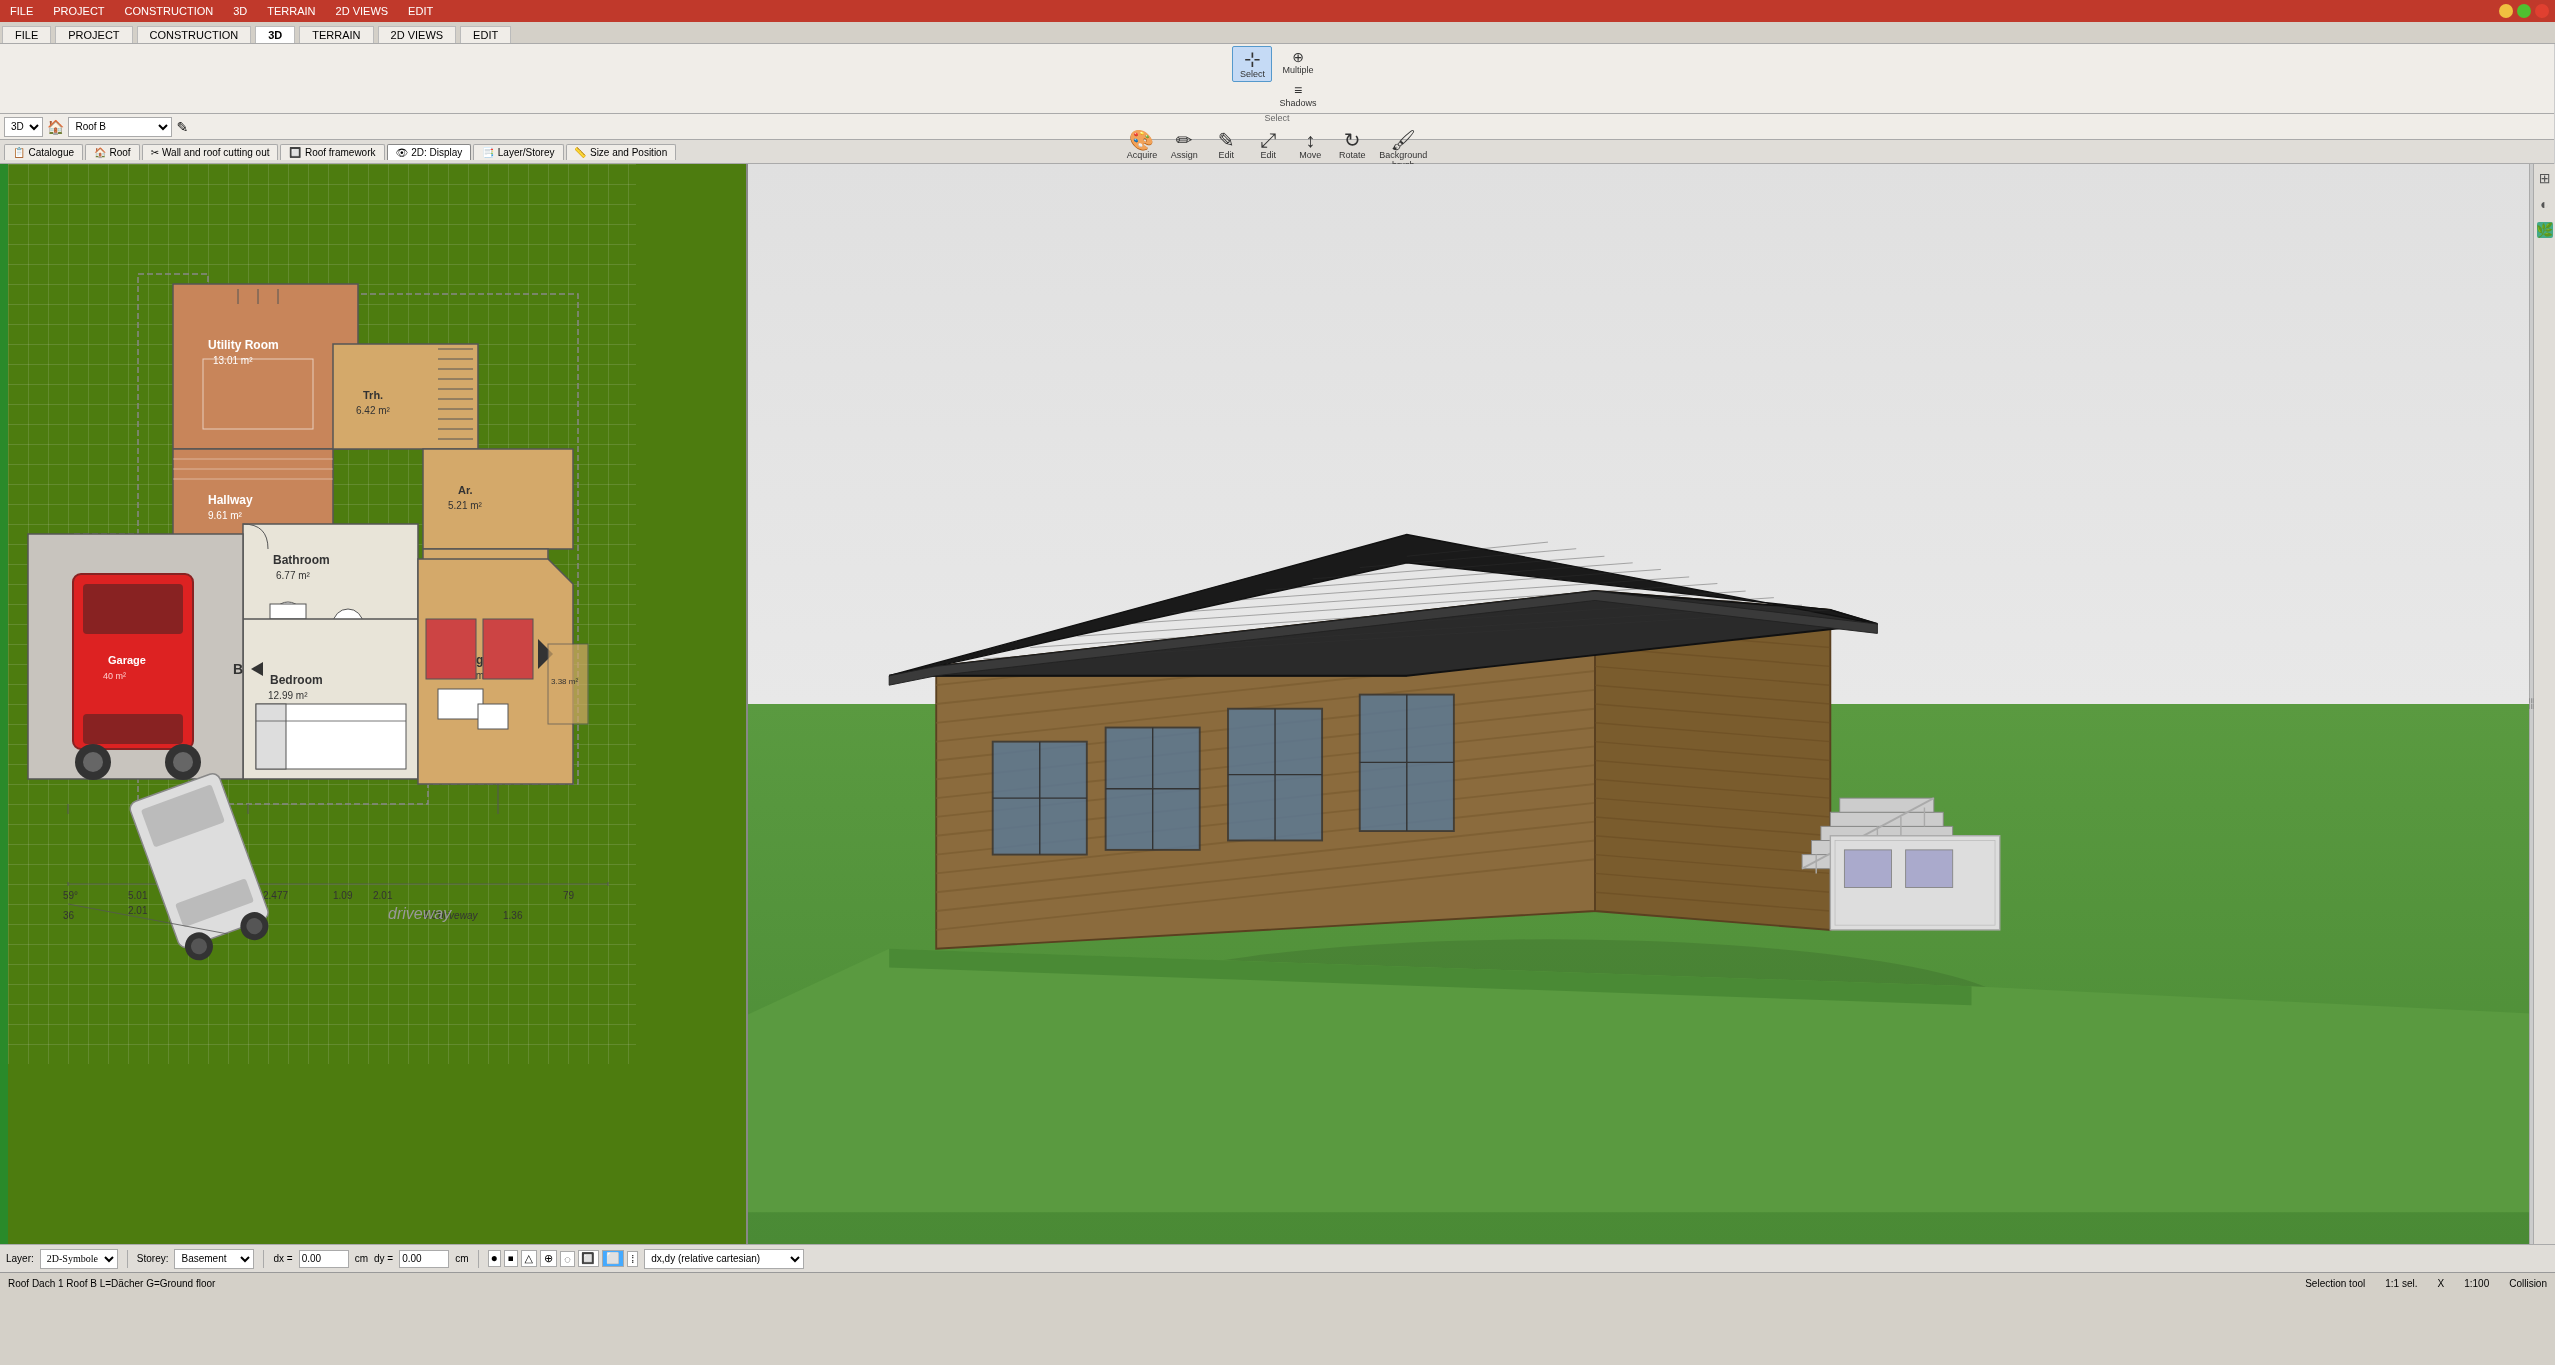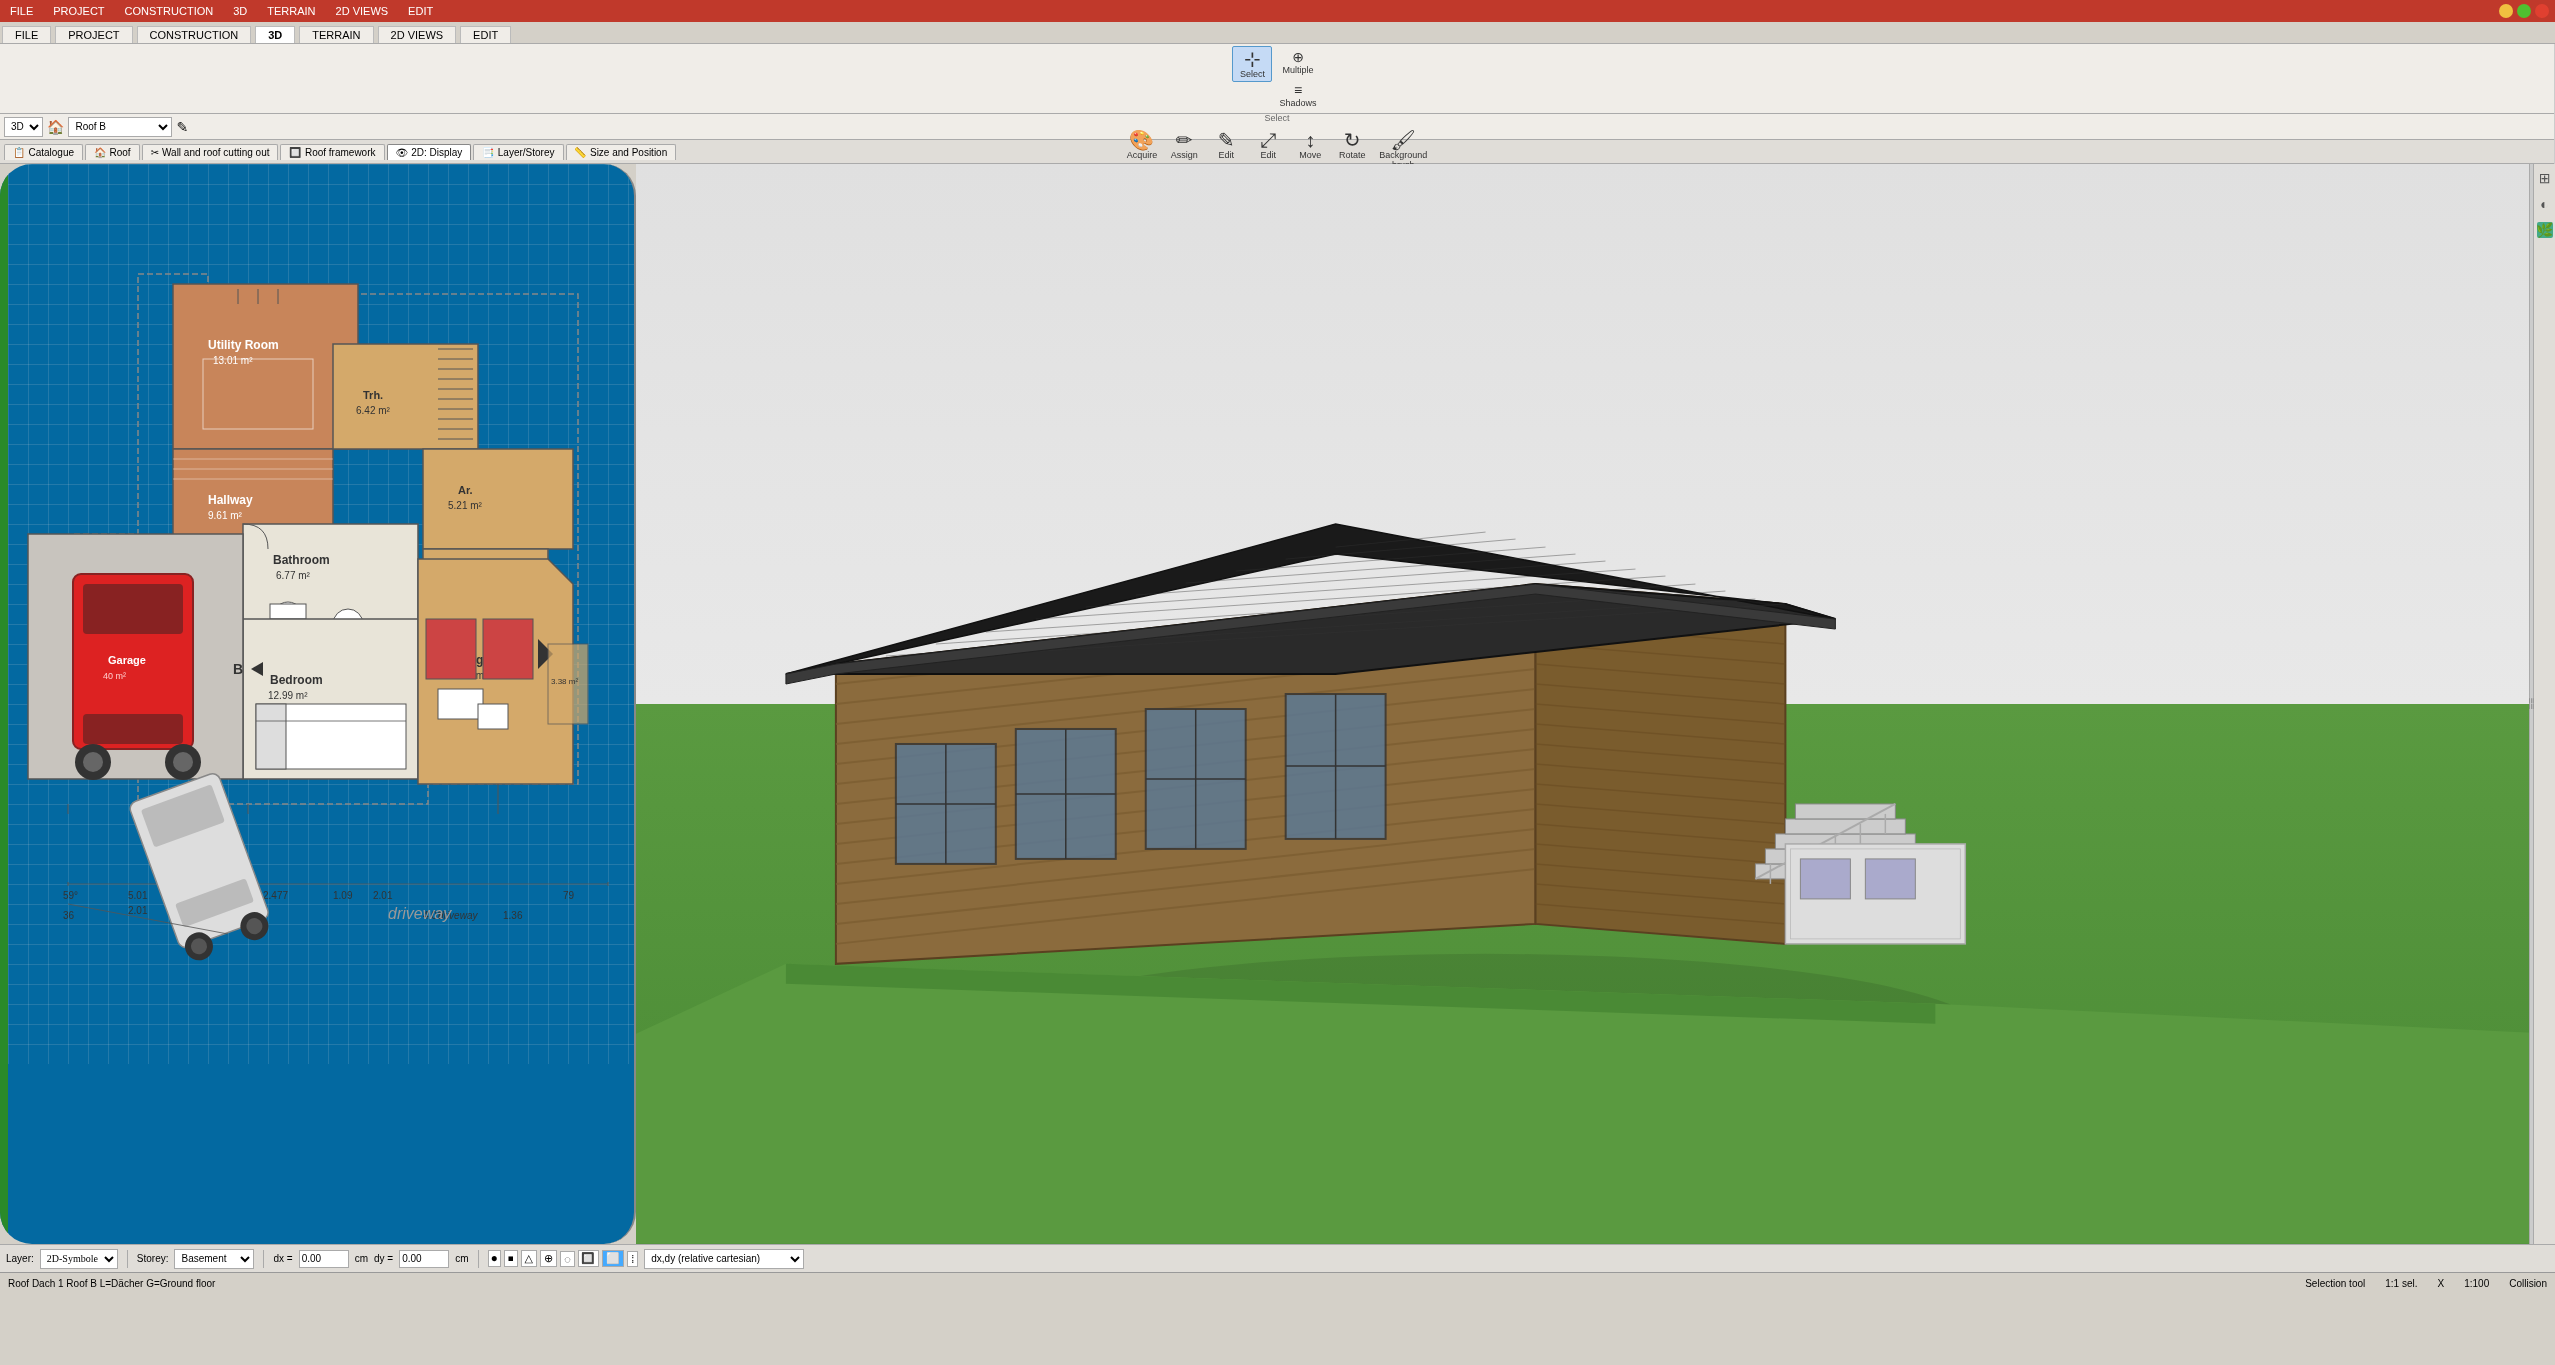--- a/index.html
+++ b/index.html
@@ -300,21 +300,21 @@
     <span>Layer/Storey</span>
   </div>
   <div class="view-tab">
     <span>📏</span>
     <span>Size and Position</span>
   </div>
 </div>
 
 <div id="main-content" style="display:flex;width:100%;height:1080px;">
 
-  <div id="panel-2d" style="width:636px;height:100%;background:#0369a1;border-right:2px solid #888;position:relative;overflow:hidden;border-radius:32px;">
+  <div id="panel-2d" style="width:748px;height:100%;background:#4d7c0f;border-right:2px solid #888;position:relative;overflow:hidden;">
 
     <div style="position:absolute;left:0;top:0;width:8px;height:100%;background:#2a8a2a;"></div>
 
     <svg id="plan-svg" width="636" height="900" style="position:absolute;top:0;left:8px;">
 
       <defs>
         <pattern id="grid" width="20" height="20" patternUnits="userSpaceOnUse">
           <path d="M 20 0 L 0 0 0 20" fill="none" stroke="#ddd" stroke-width="0.3"></path>
         </pattern>
       </defs>

